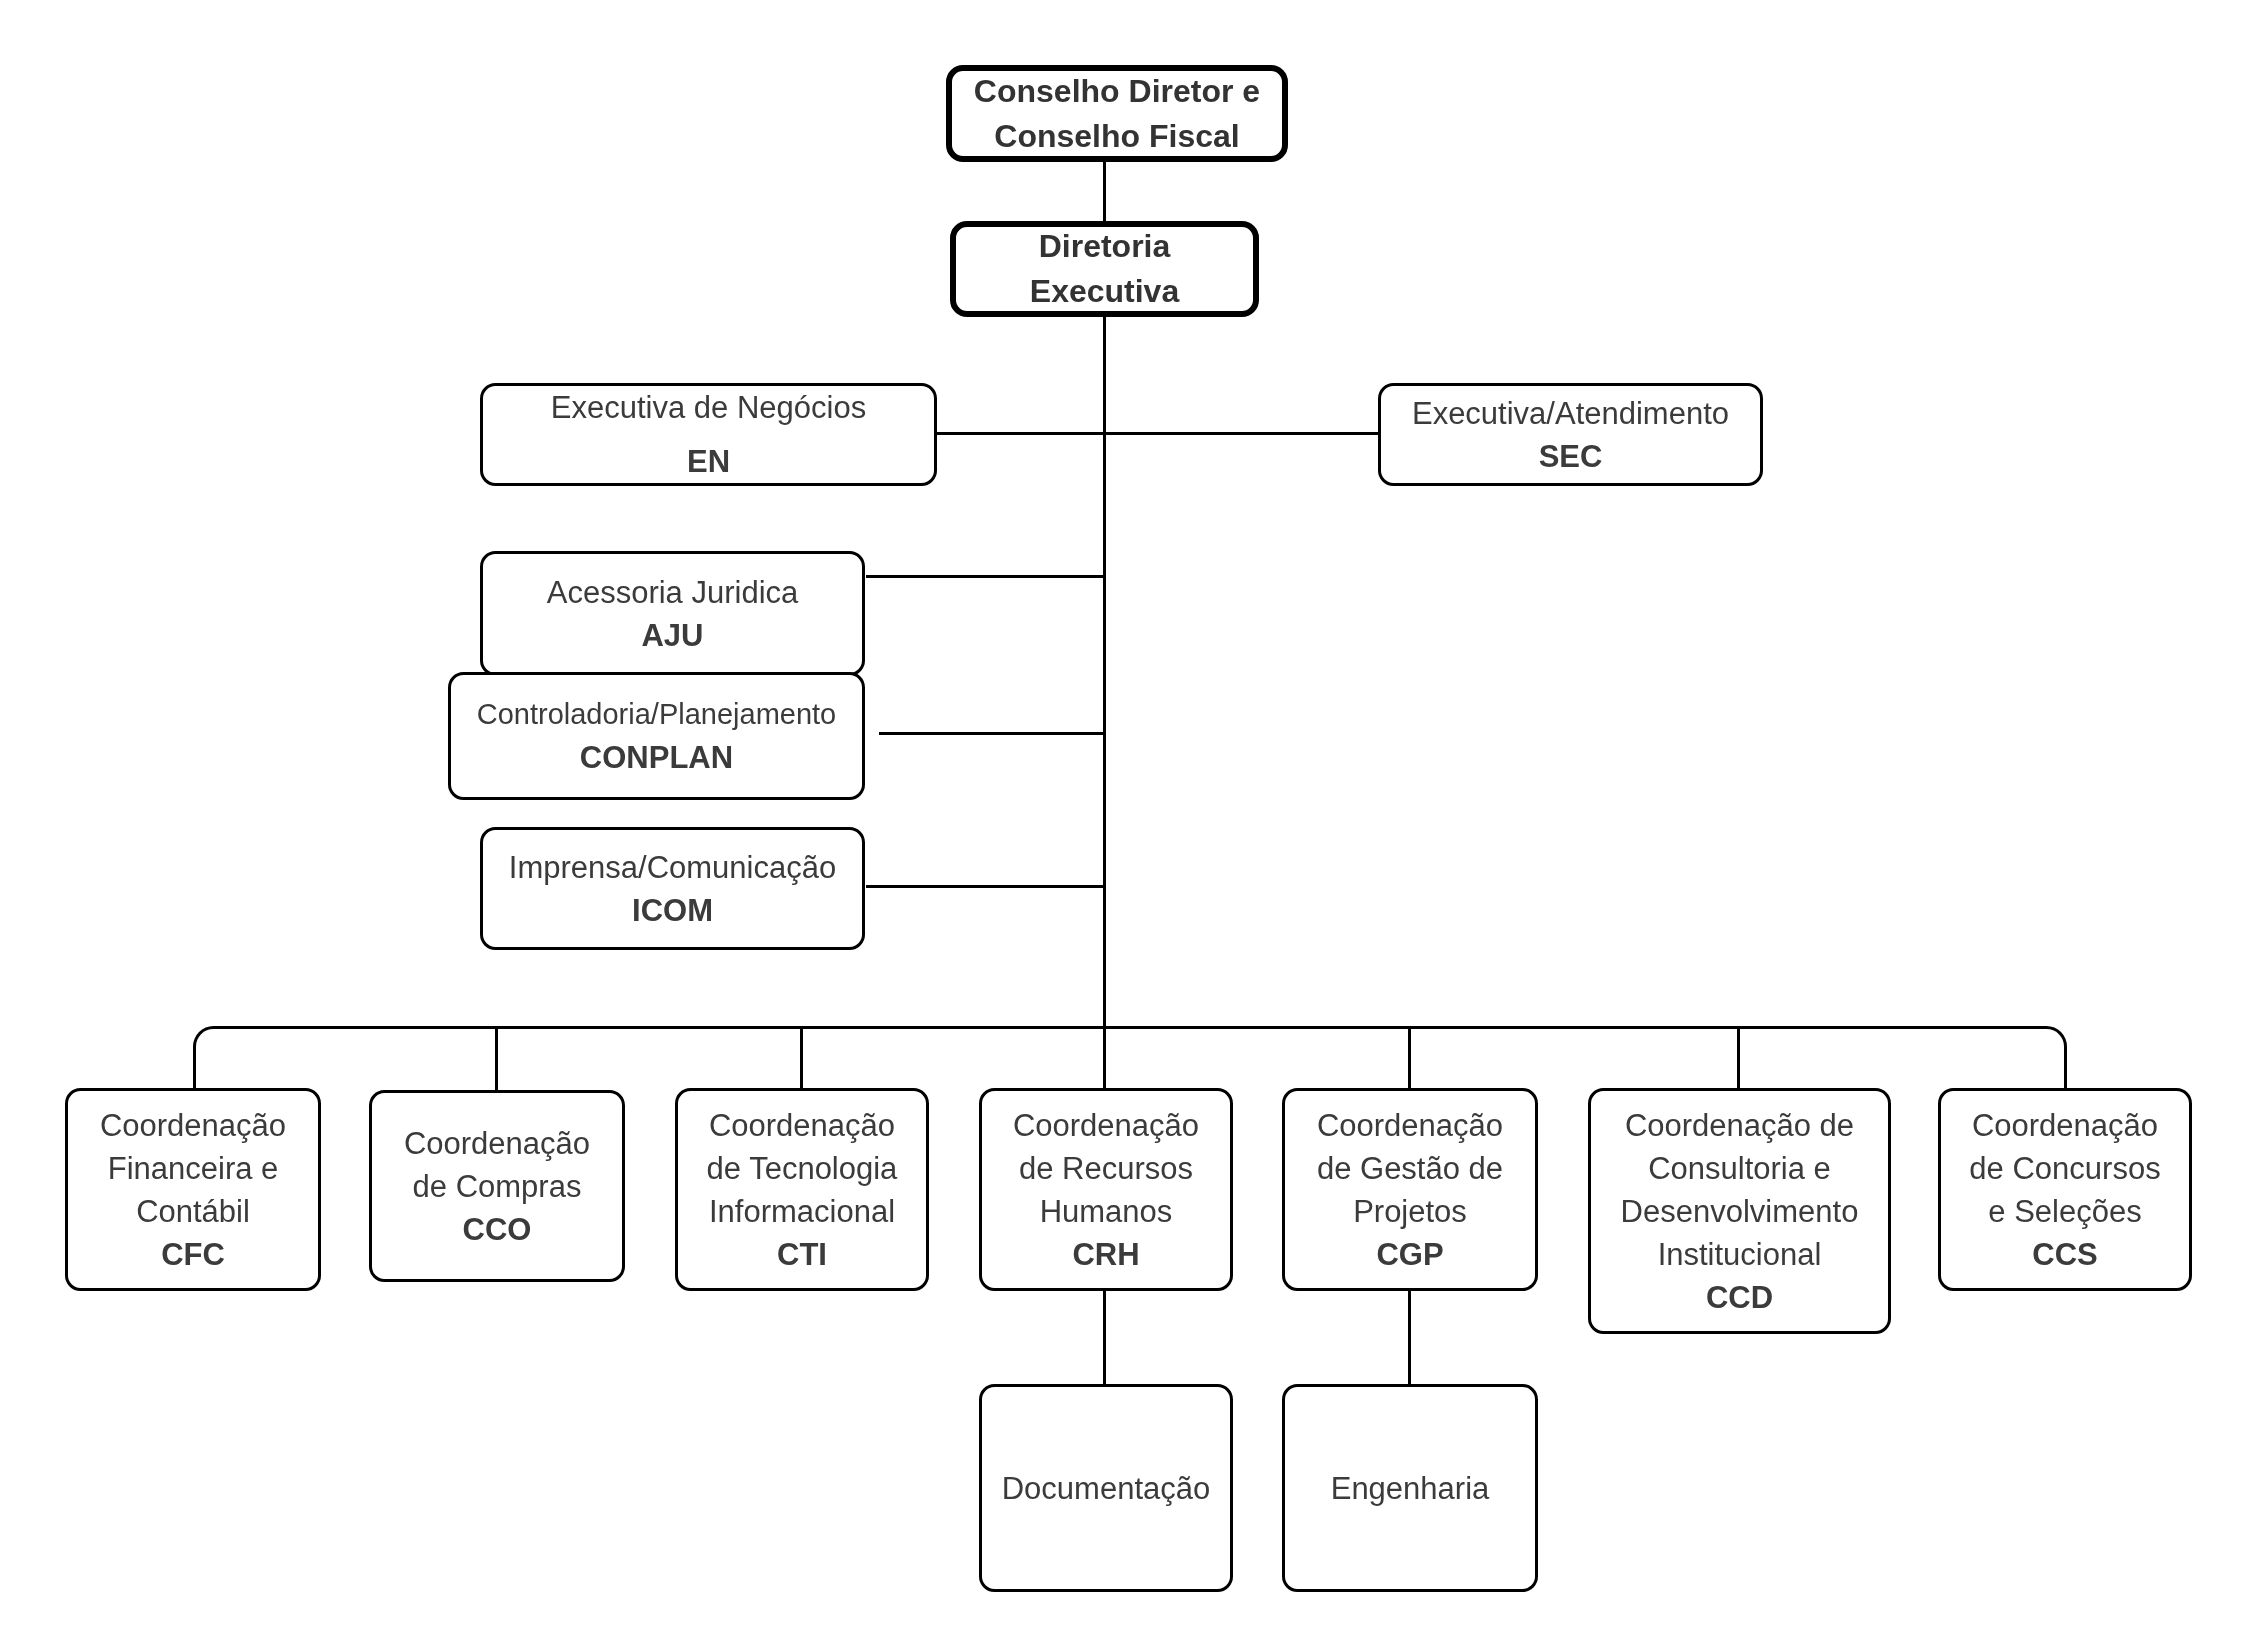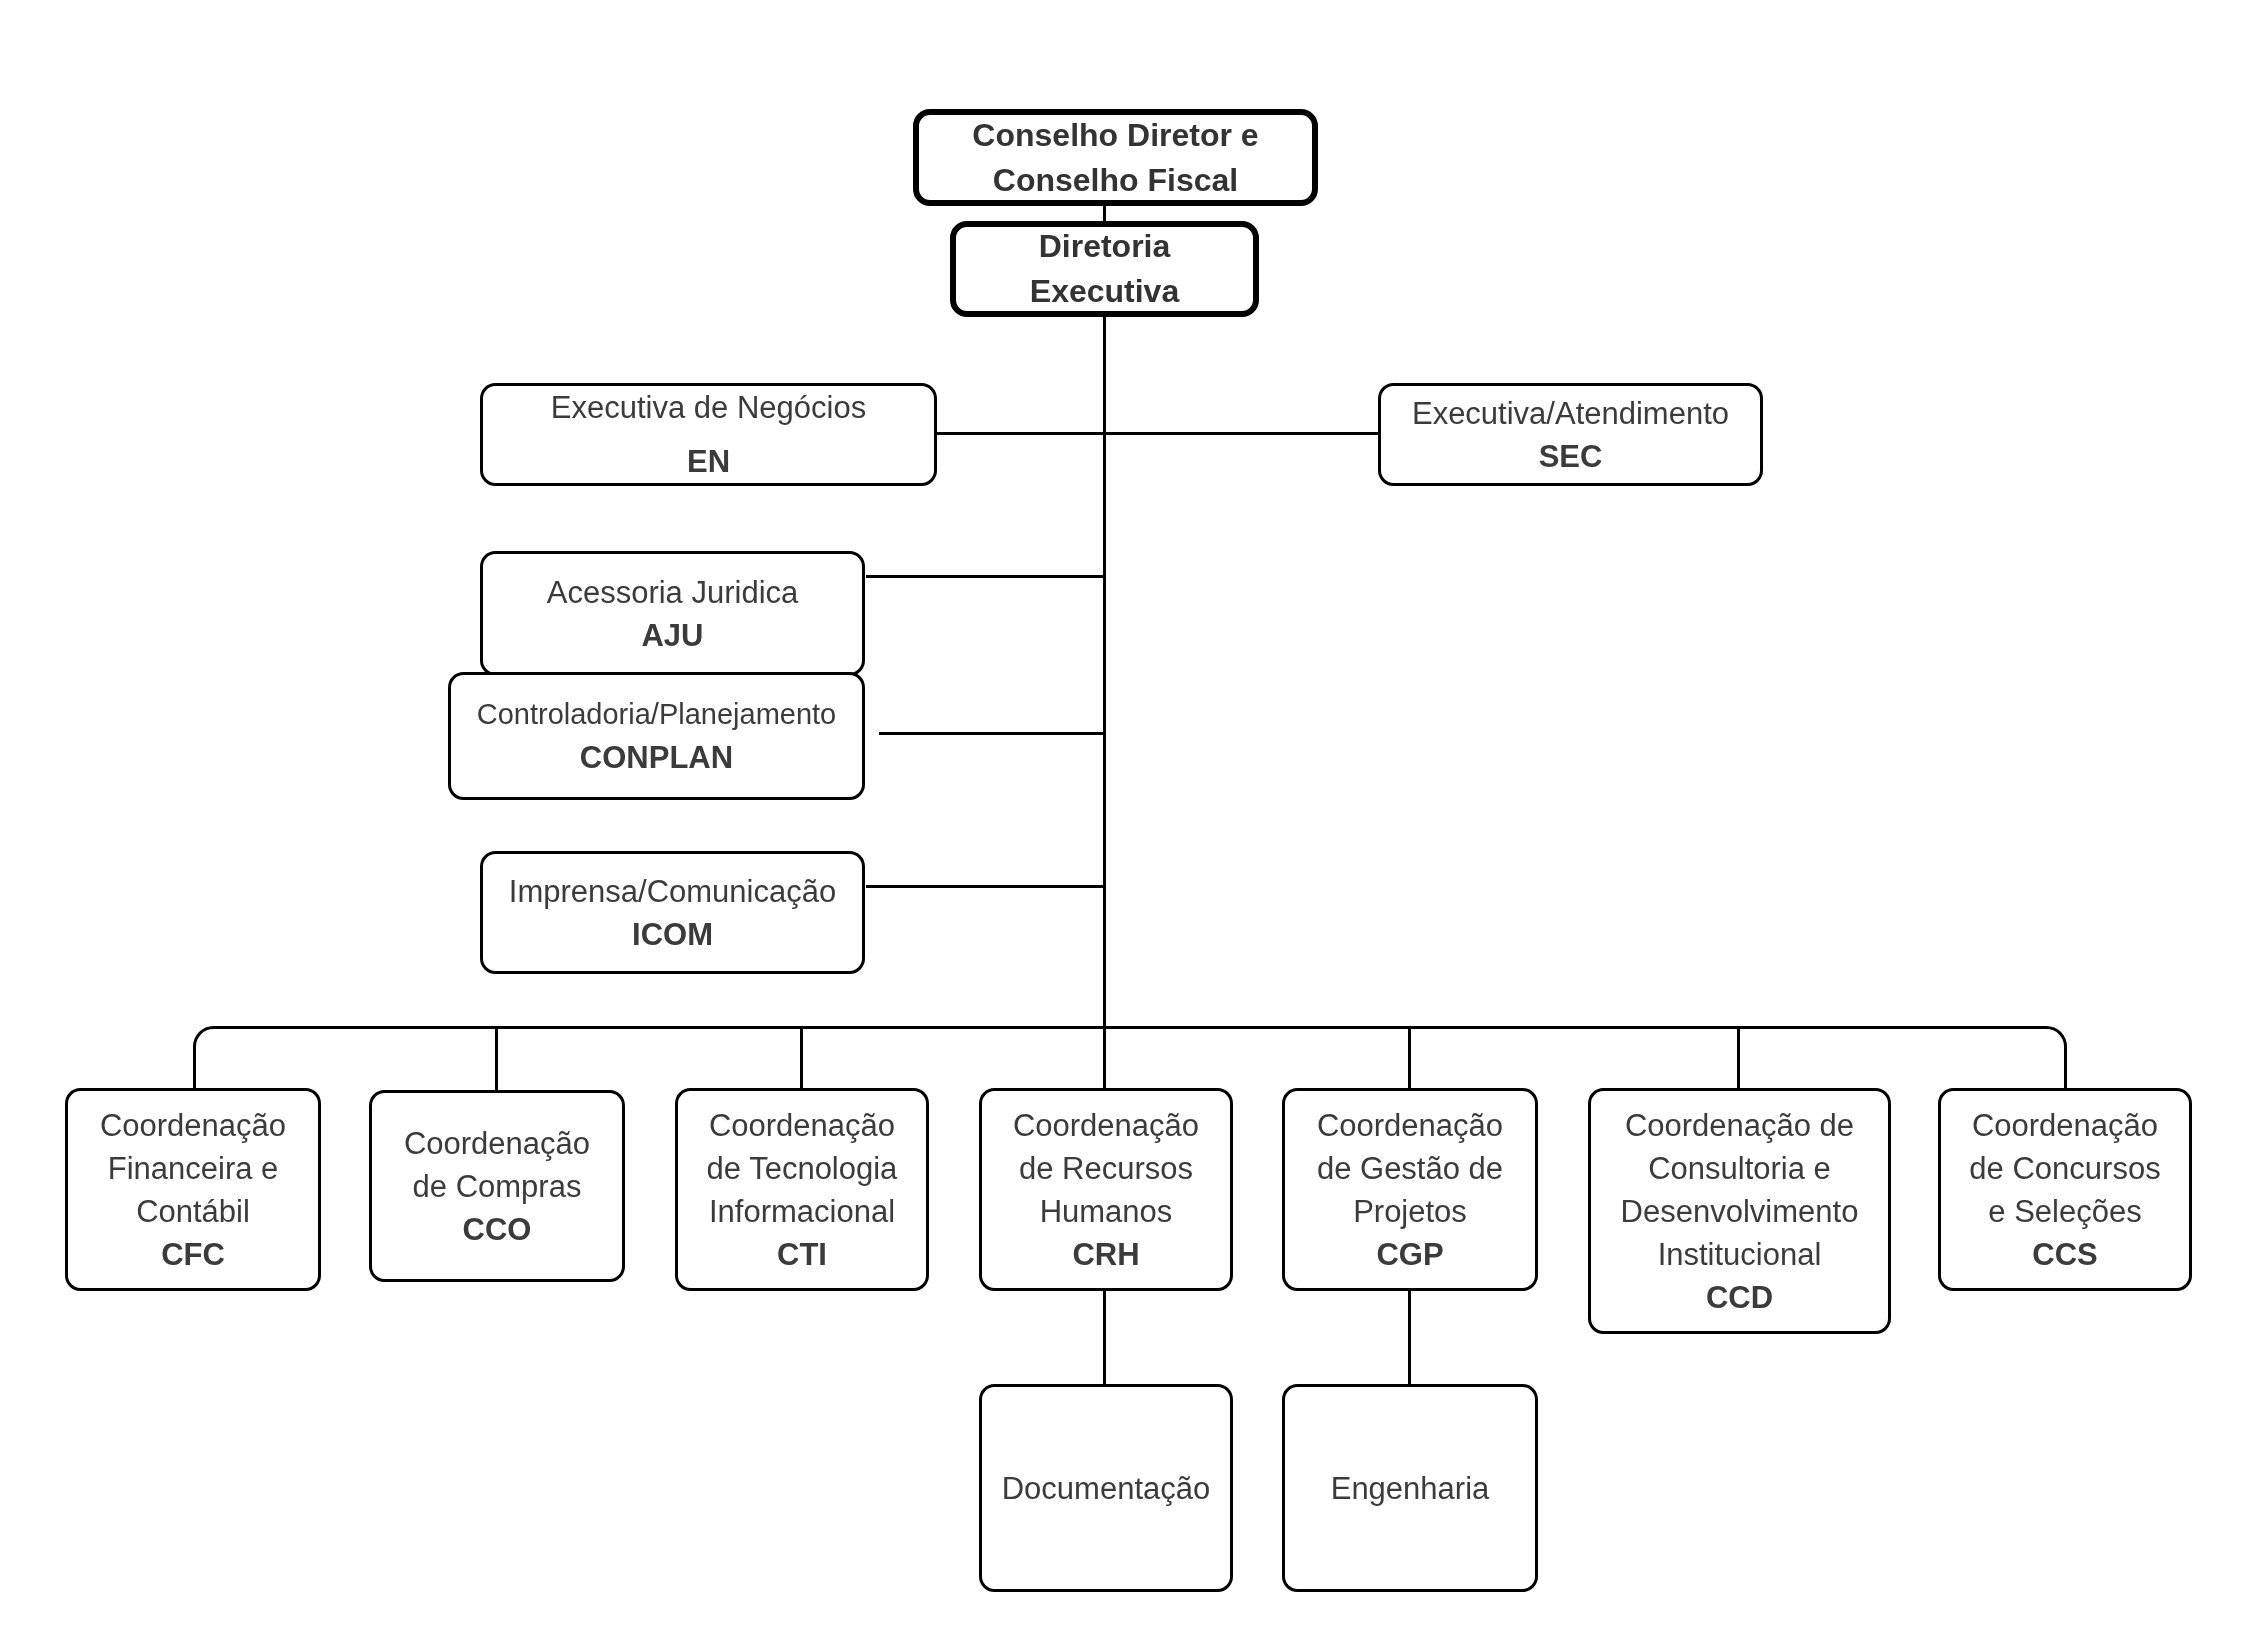--- a/index.html
+++ b/index.html
@@ -81,21 +81,21 @@
 
   <div class="rail" style="left:193px;  top:1026px; width:1874px; height:62px;"></div>
   <div class="vline" style="left:495px;  top:1026px; height:64px;"></div>
   <div class="vline" style="left:800px;  top:1026px; height:62px;"></div>
   <div class="vline" style="left:1408px; top:1026px; height:62px;"></div>
   <div class="vline" style="left:1737px; top:1026px; height:62px;"></div>
 
   <div class="vline" style="left:1103px; top:1290px; height:94px;"></div>
   <div class="vline" style="left:1408px; top:1290px; height:94px;"></div>
 
-  <div class="box thick" style="left:913px; top:65px; width:405px; height:97px;margin-top:44px;">
+  <div class="box thick" style="left:946px; top:65px; width:342px; height:97px;">
     <span class="ln">Conselho Diretor e</span>
     <span class="ln">Conselho Fiscal</span>
   </div>
 
   <div class="box thick" style="left:950px; top:221px; width:309px; height:96px;">
     <span class="ln">Diretoria</span>
     <span class="ln">Executiva</span>
   </div>
 
   <div class="box" style="left:480px; top:383px; width:457px; height:103px;justify-content:space-between;">
@@ -111,21 +111,21 @@
   <div class="box" style="left:480px; top:514px; width:385px; height:125px;margin-top:37px;">
     <span class="ln">Acessoria Juridica</span>
     <span class="ln abbr">AJU</span>
   </div>
 
   <div class="box" style="left:448px; top:672px; width:417px; height:128px;">
     <span class="ln sm">Controladoria/Planejamento</span>
     <span class="ln abbr">CONPLAN</span>
   </div>
 
-  <div class="box" style="left:480px; top:827px; width:385px; height:123px;margin-top:24px;">
+  <div class="box" style="left:480px; top:827px; width:385px; height:123px;">
     <span class="ln">Imprensa/Comunicação</span>
     <span class="ln abbr">ICOM</span>
   </div>
 
   <div class="box" style="left:65px; top:1088px; width:256px; height:203px;">
     <span class="ln">Coordenação</span>
     <span class="ln">Financeira e</span>
     <span class="ln">Contábil</span>
     <span class="ln abbr">CFC</span>
   </div>

